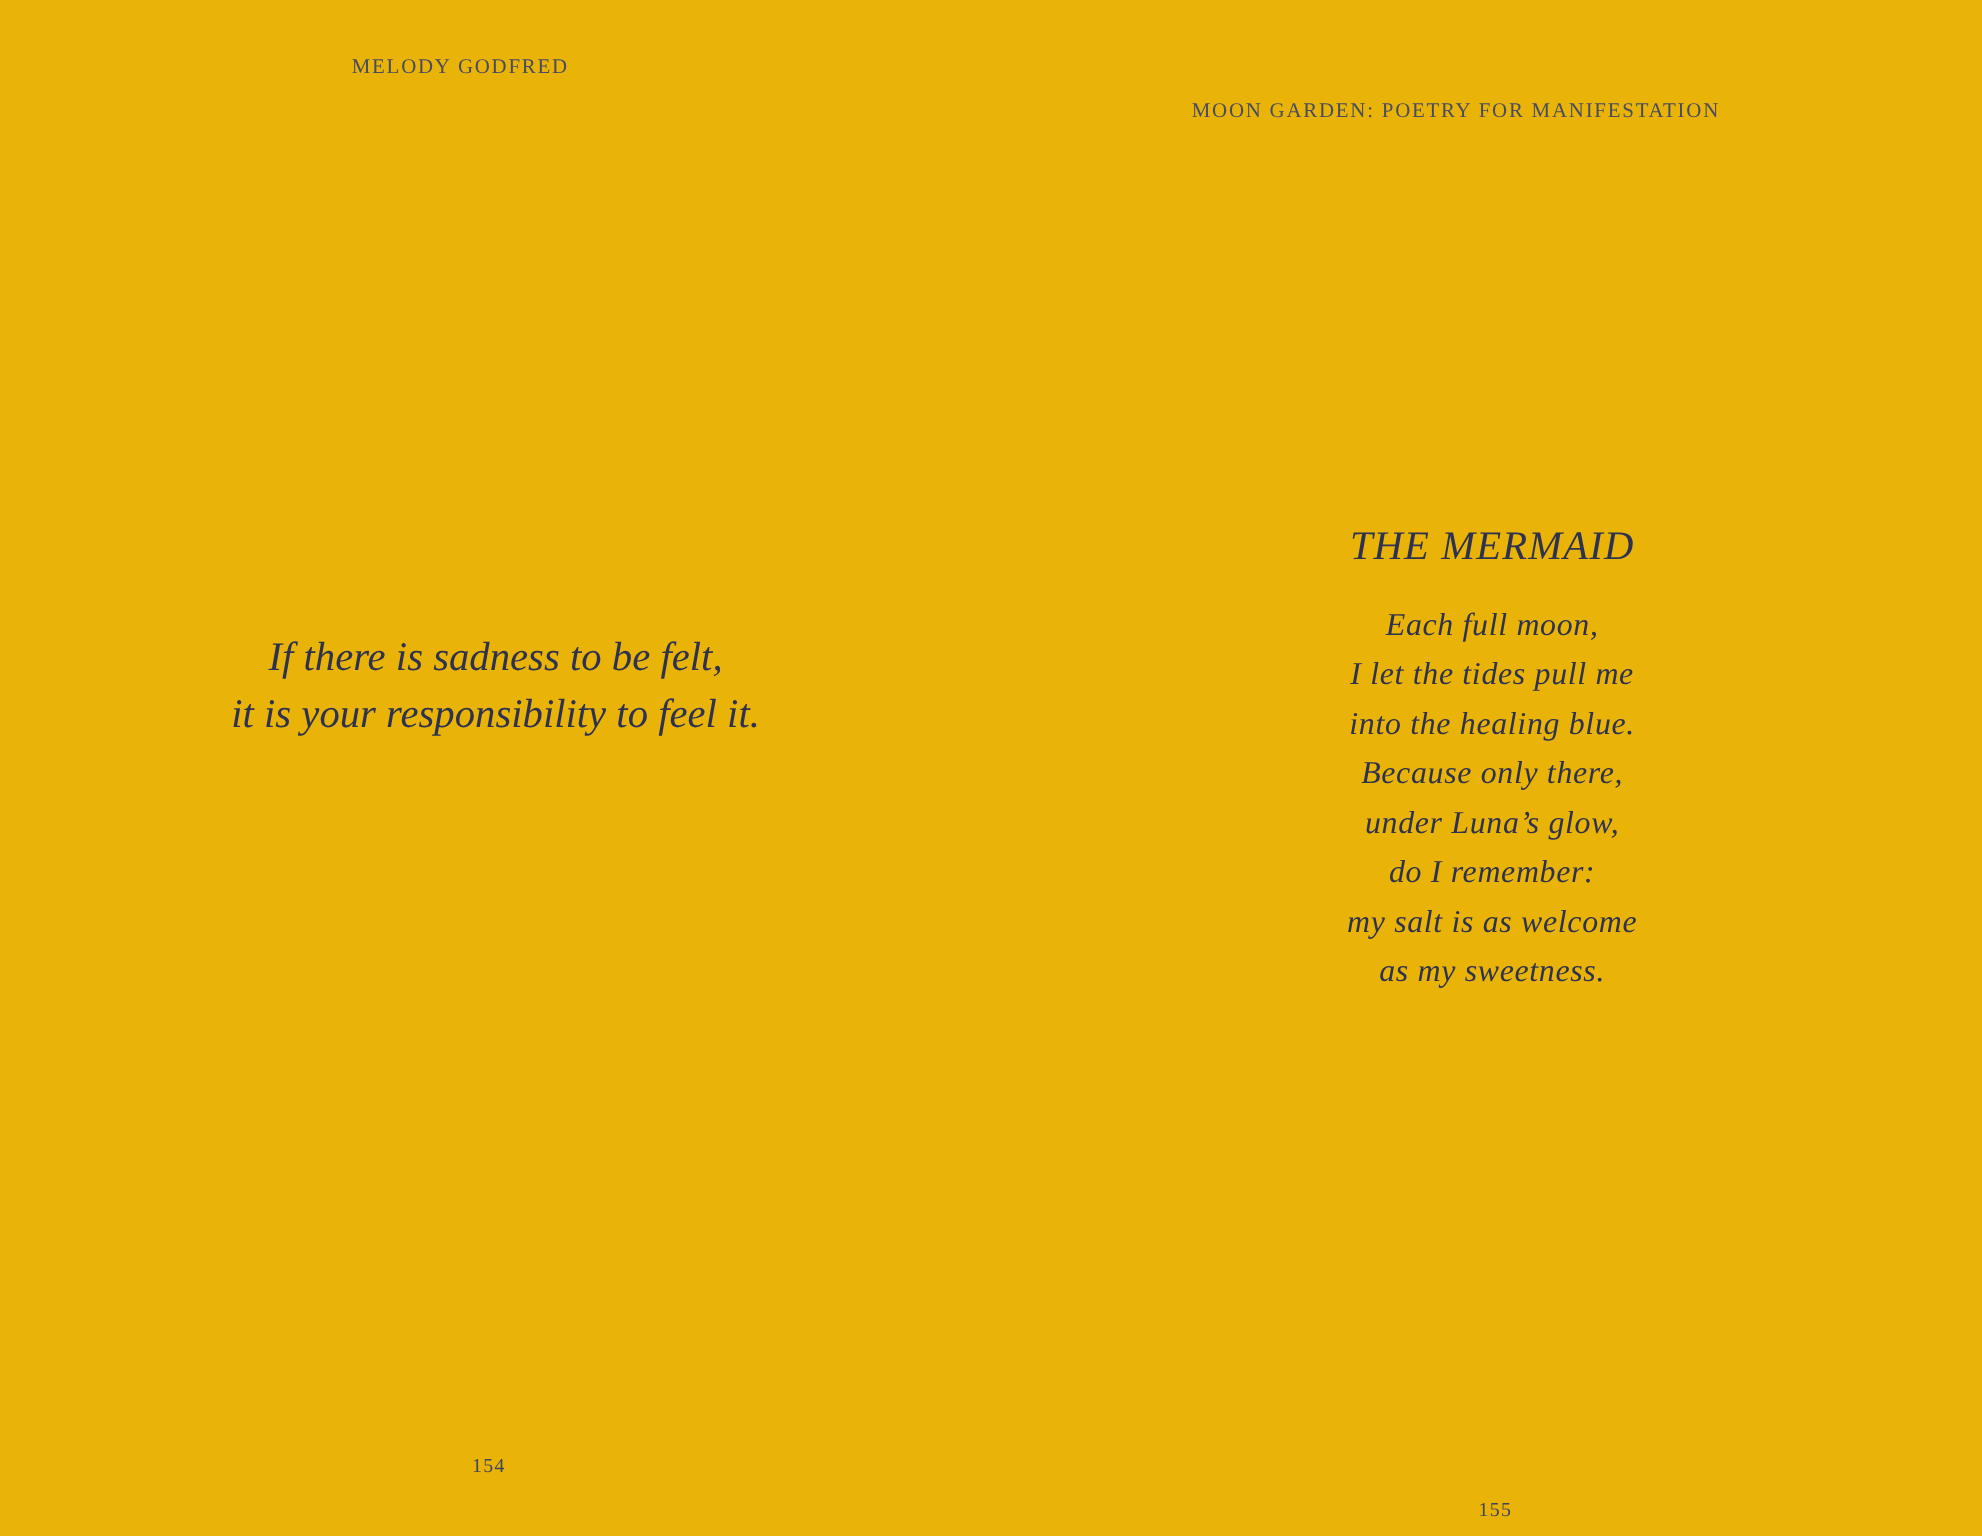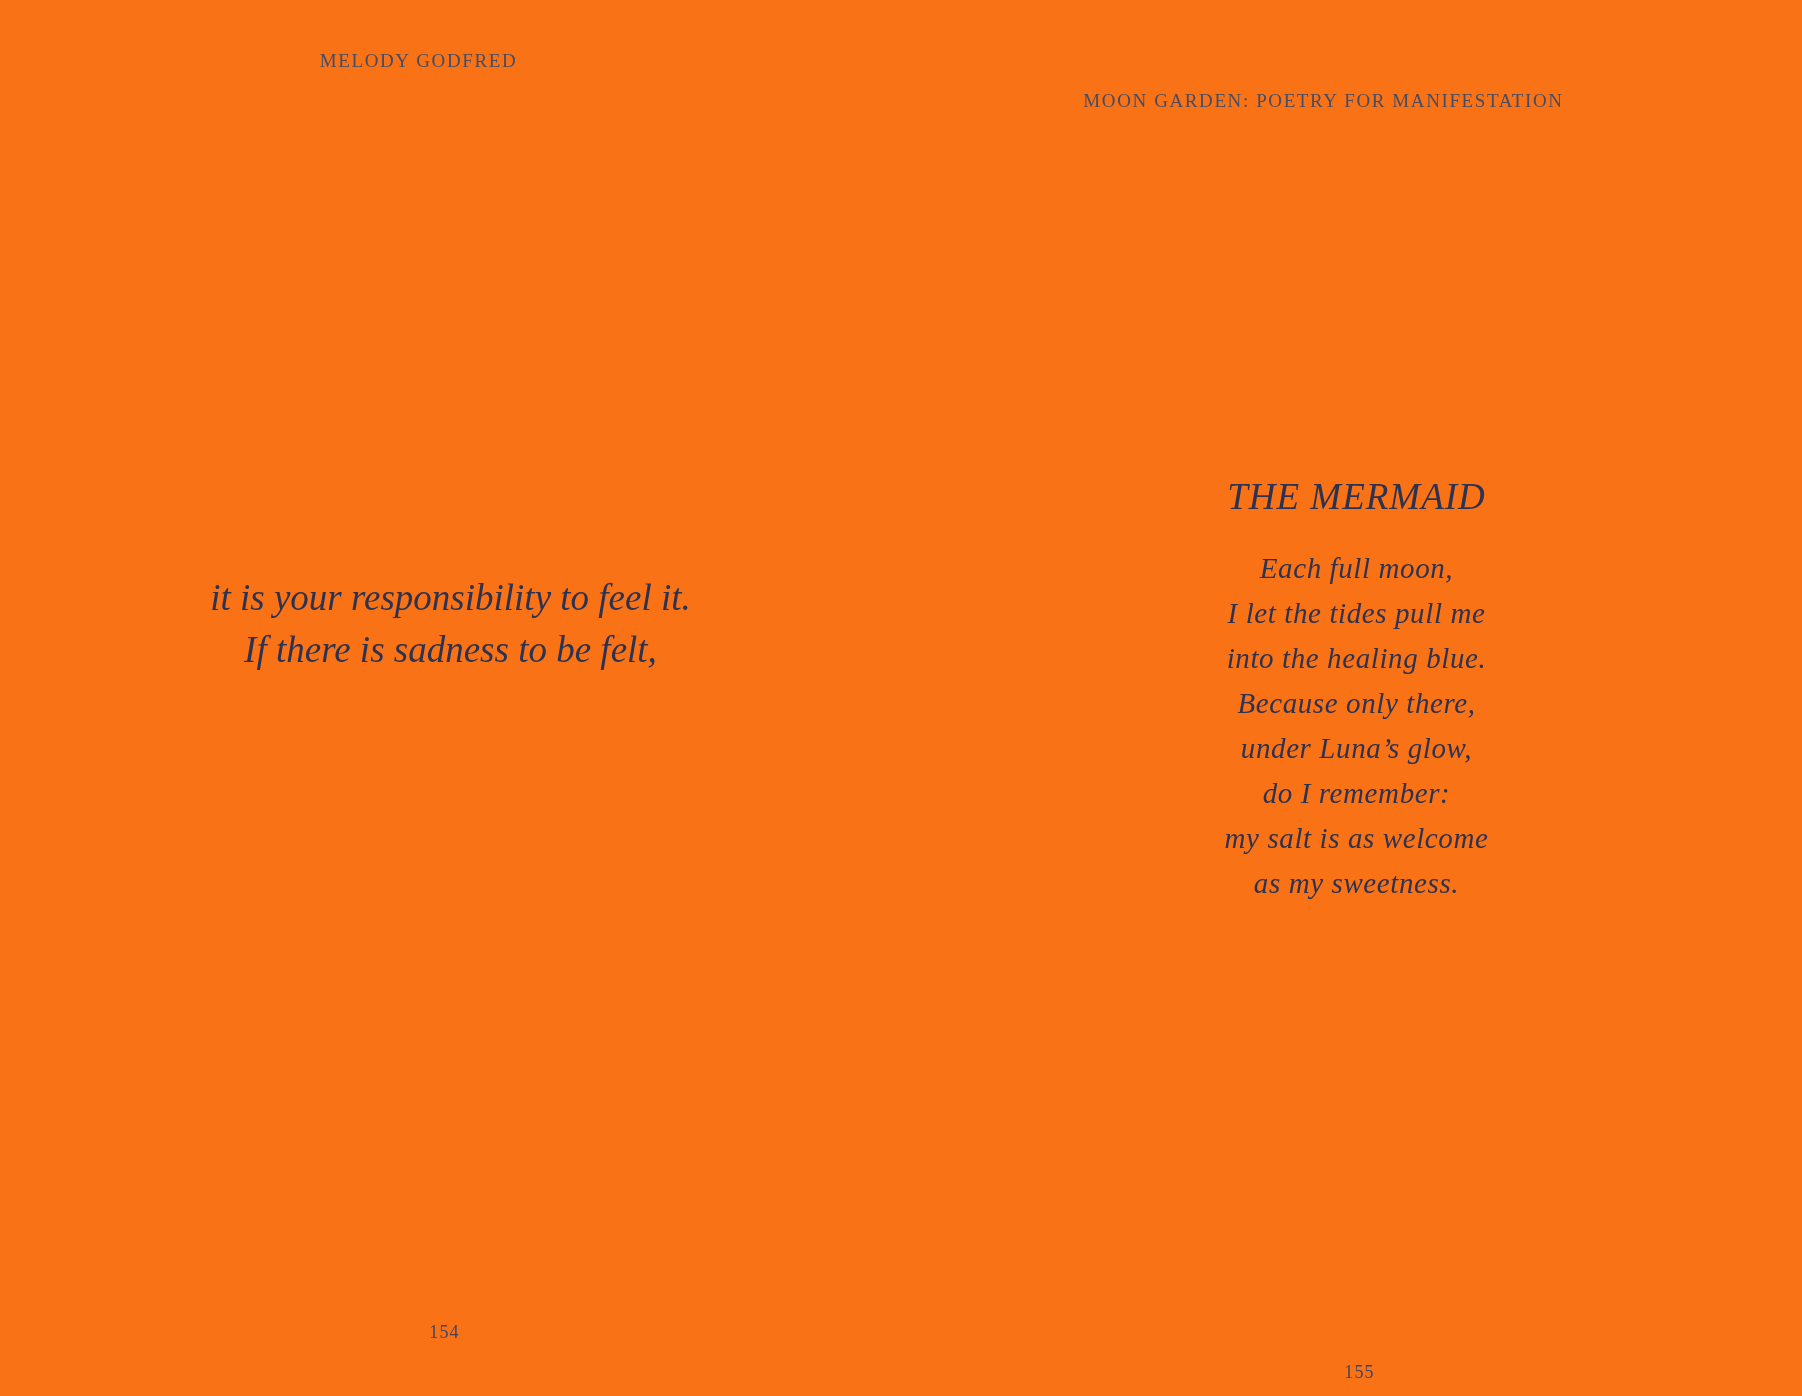--- a/index.html
+++ b/index.html
@@ -4,21 +4,21 @@
 <style>
   html, body {
     margin: 0;
     padding: 0;
     background: #ffffff;
   }
   .spread {
     position: relative;
     width: 1802px;
     height: 1396px;
-    background: #f97316;
+    background: #eab308;
     font-family: "Liberation Serif", "DejaVu Serif", serif;
     color: #2e3352;
     overflow: hidden;
   }
   .page {
     position: absolute;
     top: 0;
     width: 901px;
     height: 1396px;
   }
@@ -93,22 +93,22 @@
 </style>
 </head>
 <body>
 
 <div class="spread">
 
   <div class="page page-left">
     <div class="running-head">MELODY GODFRED</div>
 
     <div class="poem-left">
+      <div class="poem-line">If there is sadness to be felt,</div>
       <div class="poem-line">it is your responsibility to feel it.</div>
-      <div class="poem-line">If there is sadness to be felt,</div>
     </div>
 
     <div class="page-number">154</div>
   </div>
 
   <div class="page page-right">
     <div class="running-head">MOON GARDEN: POETRY FOR MANIFESTATION</div>
 
     <div class="poem-title">THE MERMAID</div>
 

